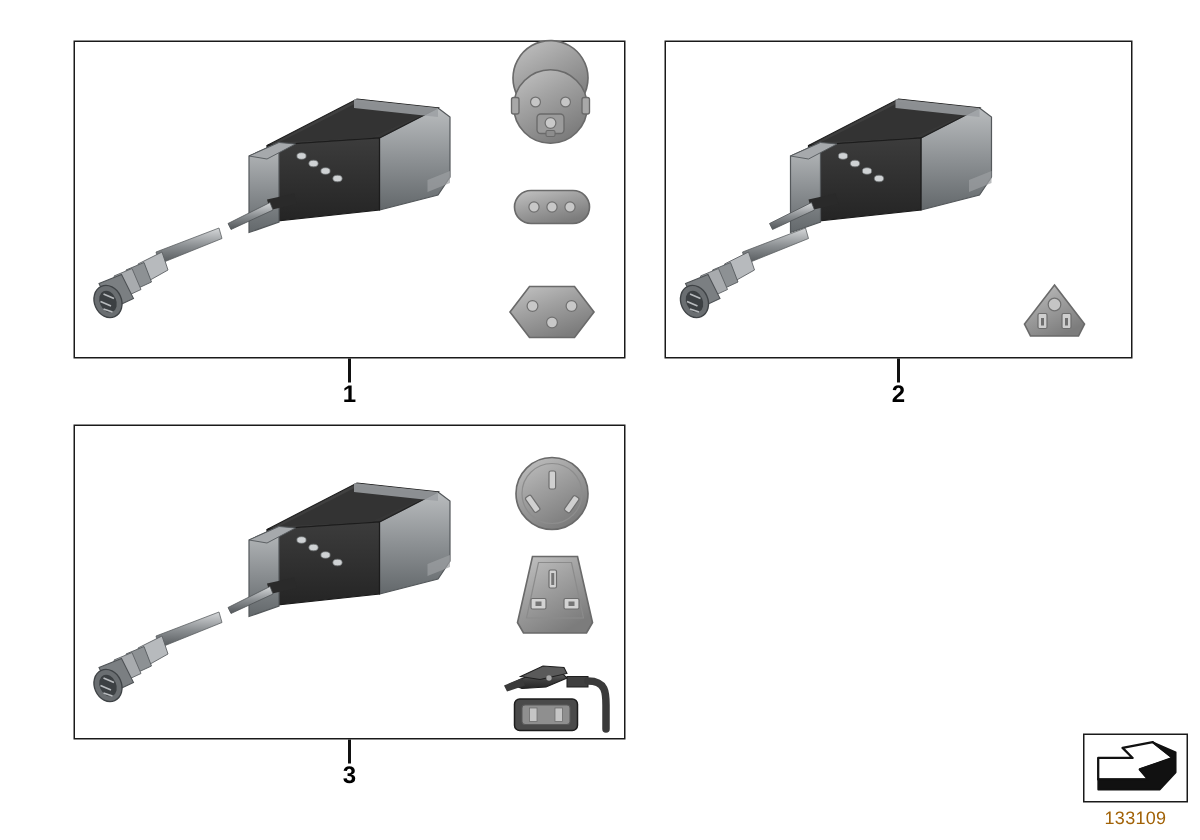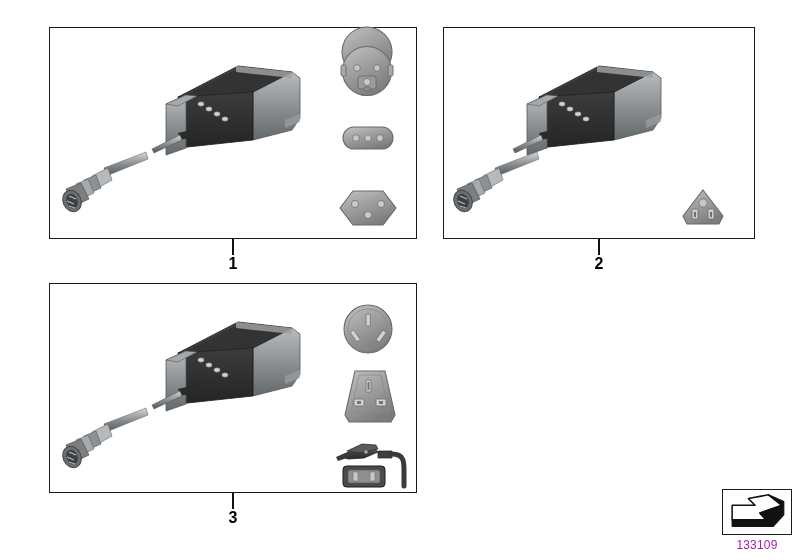--- a/index.html
+++ b/index.html
@@ -65,21 +65,21 @@
     background: #ffffff;
     box-sizing: border-box;
   }
   .corner-id {
     position: absolute;
     left: 722px;
     top: 538px;
     width: 70px;
     text-align: center;
     font-size: 12px;
-    color: #a21caf;
+    color: #a16207;
     letter-spacing: 0.2px;
     font-family: "Liberation Sans", sans-serif;
   }
 
   .svg-layer {
     position: absolute;
     left: 0; top: 0;
     width: 800px;
     height: 560px;
     pointer-events: none;

